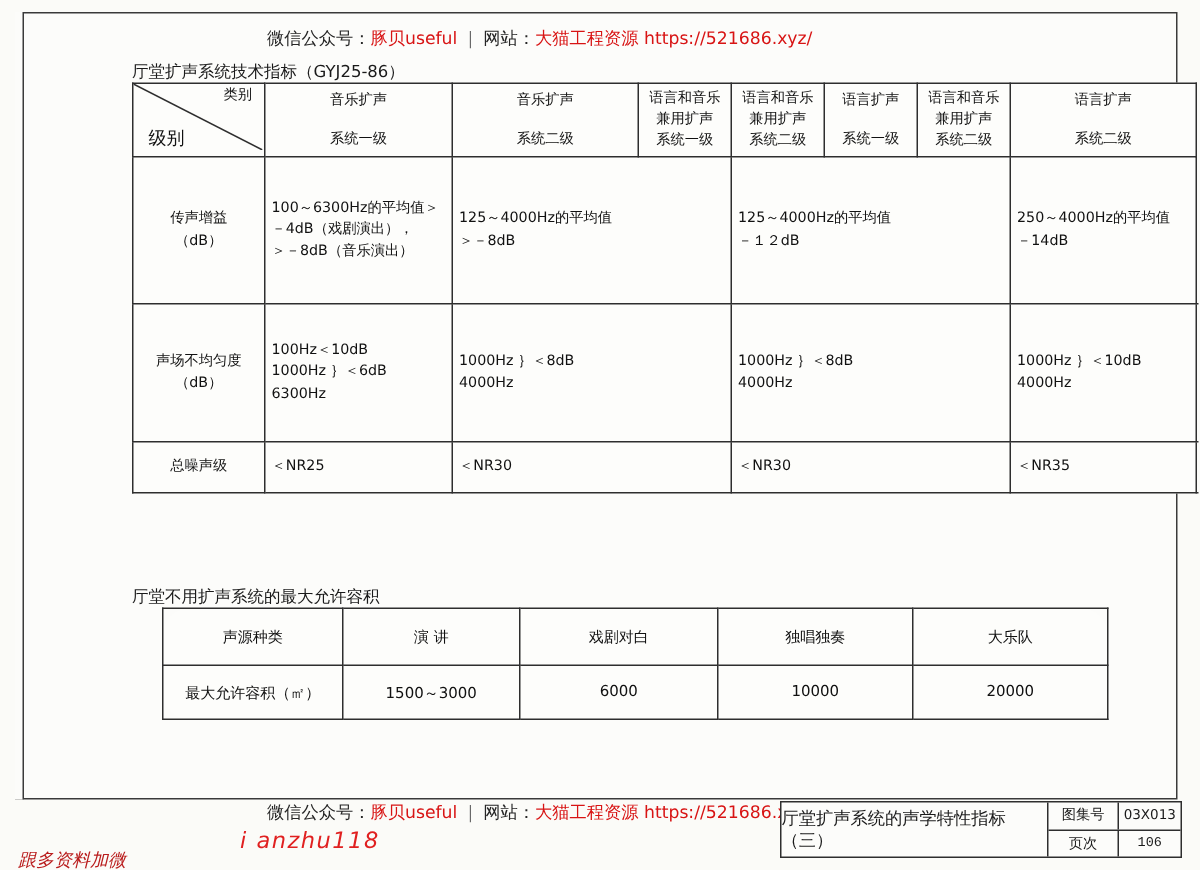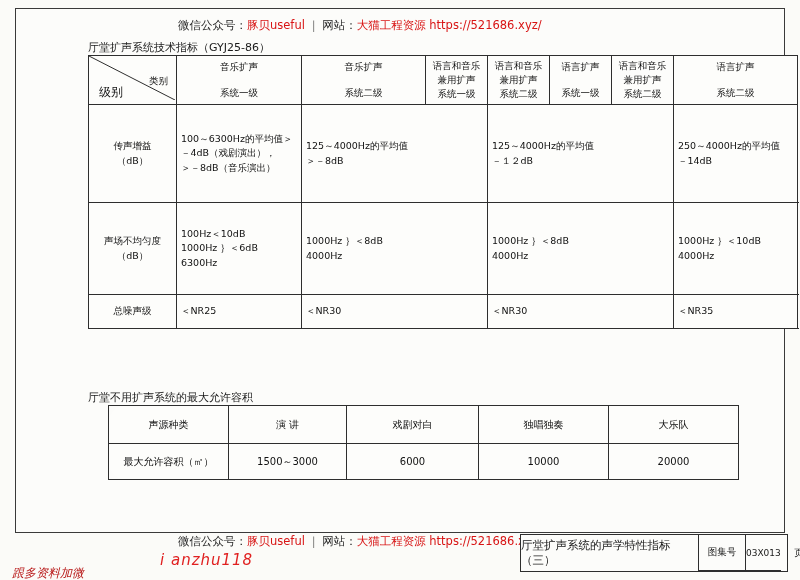--- a/index.html
+++ b/index.html
@@ -136,21 +136,21 @@
     display:flex;
     align-items:center;
     justify-content:center;
     font-size:11.5px;
     border-right:1px solid #2e2e2e;
     position:relative;
   }
   .tb-right{
     width:88px;
     display:flex;
-    flex-direction:row;
+    flex-direction:column;
   }
   .tb-r-row{
     flex:1;
     display:flex;
     border-bottom:1px solid #2e2e2e;
   }
   .tb-r-row:last-child{border-bottom:none;font-family:Liberation Mono, monospace;}
   .tb-r-lbl{
     width:46px;
     display:flex;align-items:center;justify-content:center;
@@ -202,21 +202,21 @@
         <col style="width:62px">
       <col style="width:62px">
         <col style="width:62px">
     </colgroup>
     <tbody>
         <tr>
       <td rowspan="1" class="diag">
         <svg width="86" height="44">
           <line x1="0" y1="0" x2="86" y2="44" stroke="#2e2e2e" stroke-width="1"></line>
         </svg>
-        <span style="position:absolute;right:8px;top:18px;font-size:9.5px;">类别</span>
+        <span style="position:absolute;right:8px;top:1px;font-size:9.5px;">类别</span>
         <span style="position:absolute;left:10px;bottom:3px;font-size:12px;">级别</span>
       </td>
       <td class="hdr-cell">
         <span class="l1">音乐扩声</span>
         <span class="l2" style="margin-top:12px;">系统一级</span>
       </td>
       <td class="hdr-cell" colspan="2">
         <span class="l1">音乐扩声</span>
         <span class="l2" style="margin-top:12px;">系统二级</span>
       </td>

